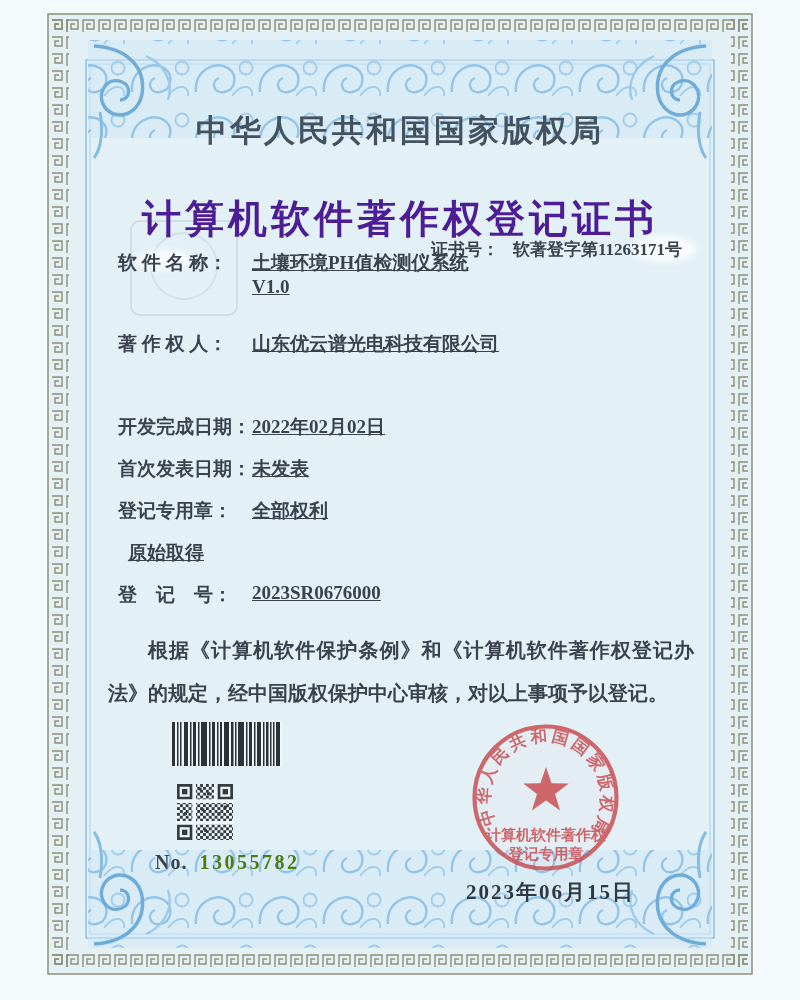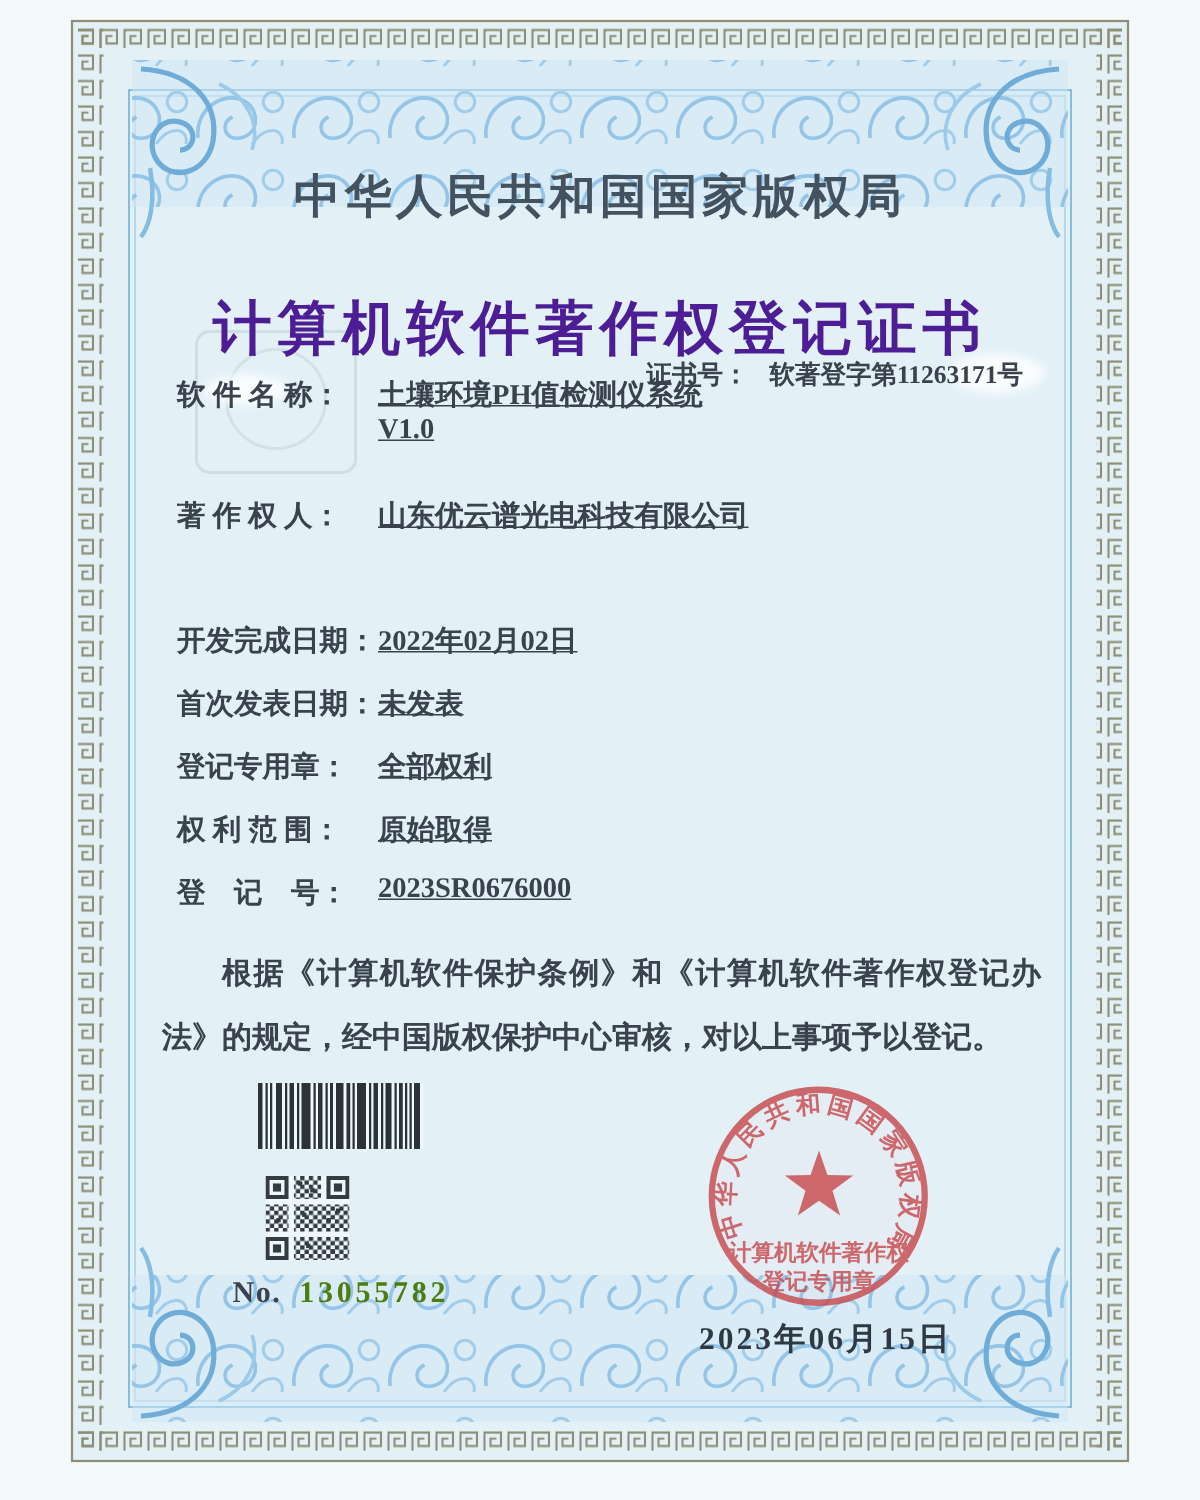--- a/index.html
+++ b/index.html
@@ -10,21 +10,21 @@
   .authority{top:110px;left:0;right:0;text-align:center;font-size:31px;font-weight:bold;
              letter-spacing:3px;color:#44525f;}
   .cert-title{top:156px;left:0;right:0;text-align:center;font-size:39px;font-weight:bold;
               letter-spacing:4px;color:#4c1d95;margin-top:36px;}
   .certno{top:218px;right:118px;font-size:17px;font-weight:bold;color:#39424d;white-space:pre;}
   .certno .cv{margin-left:14px;}
   .row{left:118px;display:flex;font-size:19px;font-weight:bold;color:#39424d;}
   .row .label{width:124px;white-space:pre;flex:none;}
   .row .value{margin-left:10px;white-space:pre-line;text-decoration:underline;}
   .statement{left:108px;width:586px;top:629px;font-size:20px;font-weight:bold;color:#39424d;
-             line-height:43px;text-align:justify;text-indent:2em;font-family:Liberation Mono, monospace;}
+             line-height:43px;text-align:justify;text-indent:2em;}
   .serial{left:155px;top:851px;font-size:20px;font-weight:bold;color:#39424d;letter-spacing:1px;}
   .serial .num{color:#4d7c0f;margin-left:12px;letter-spacing:2.5px;}
   .issue-date{left:466px;top:864px;font-size:21px;font-weight:bold;color:#2e3944;letter-spacing:2px;margin-top:14px;}
   .emboss{left:130px;top:220px;width:104px;height:92px;border:2px solid rgba(150,168,178,.26);
           border-radius:10px;}
   .emboss .inner{position:absolute;left:18px;top:10px;width:64px;height:64px;border-radius:50%;
           border:2px solid rgba(150,168,178,.22);}
   .blob{background:rgba(255,255,255,.8);border-radius:50%;filter:blur(3px);}
   .b1{left:632px;top:236px;width:64px;height:26px;}
   .b2{left:136px;top:250px;width:56px;height:20px;}
@@ -98,21 +98,20 @@
   </div>
   <div class="abs row" style="top:456px">
     <span class="label">首次发表日期：</span>
     <span class="value">未发表</span>
   </div>
   <div class="abs row" style="top:498px">
     <span class="label">登记专用章：</span>
     <span class="value">全部权利</span>
   </div>
   <div class="abs row" style="top:540px">
-    <span class="label">权 利 范 围：</span>
     <span class="value">原始取得</span>
   </div>
   <div class="abs row" style="top:582px">
     <span class="label">登　记　号：</span>
     <span class="value">2023SR0676000</span>
   </div>
 
   <div class="abs statement">根据《计算机软件保护条例》和《计算机软件著作权登记办法》的规定，经中国版权保护中心审核，对以上事项予以登记。</div>
 
   <svg class="abs" style="left:172px;top:722px" width="110" height="44" viewBox="0 0 110 44">

